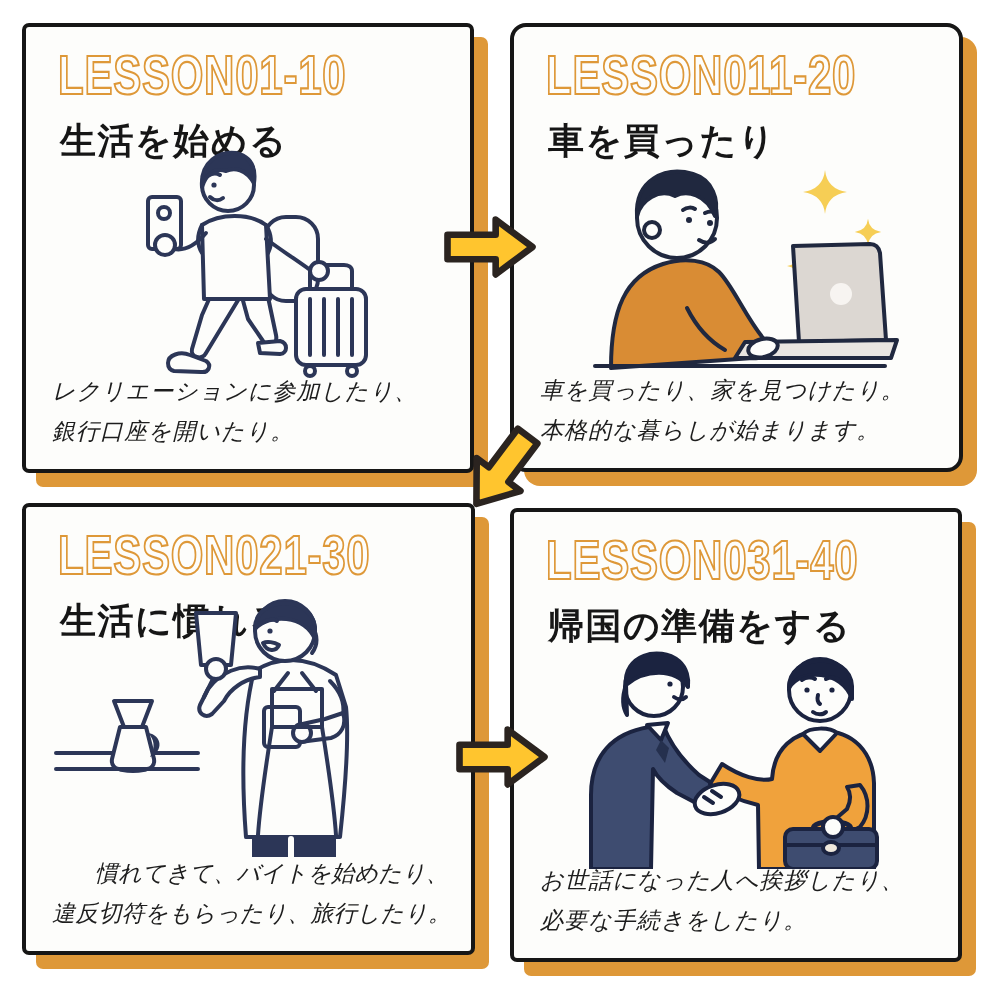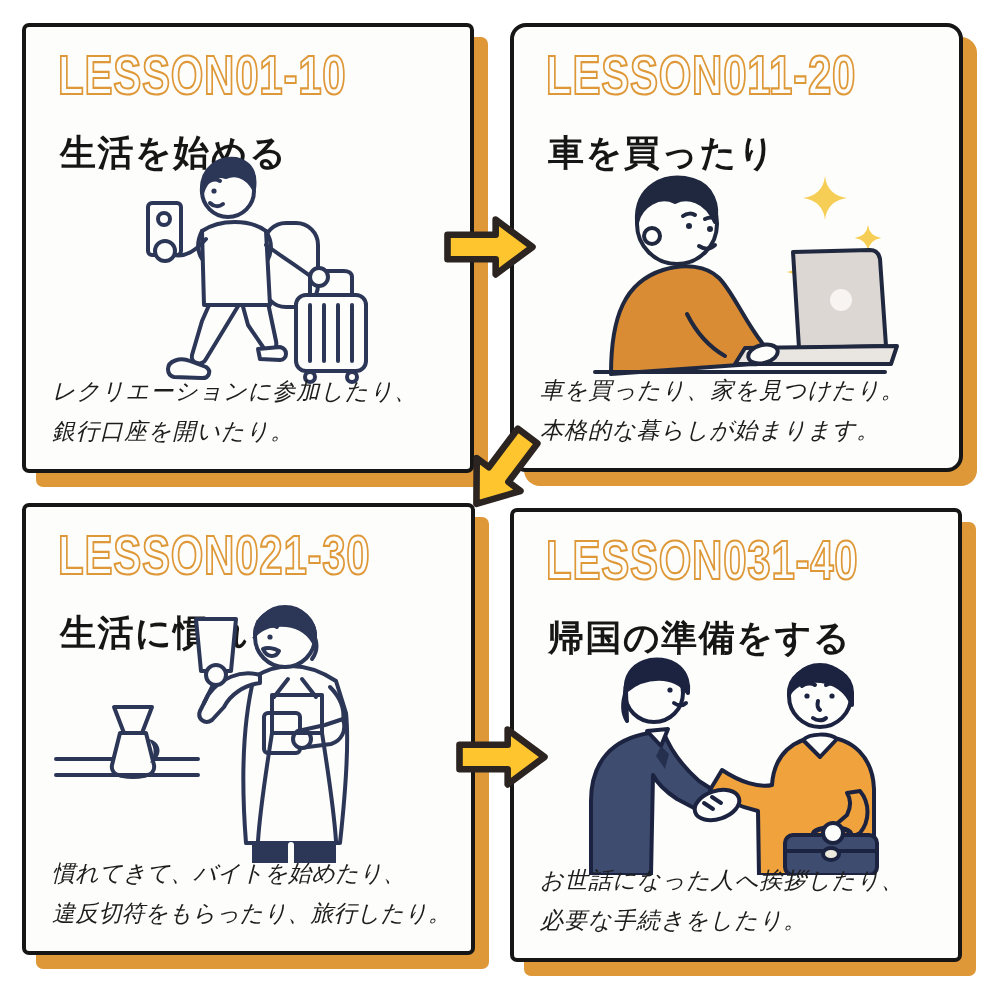--- a/index.html
+++ b/index.html
@@ -28,34 +28,34 @@
     font-weight:bold;font-size:56px;line-height:1.0;
     letter-spacing:1px;white-space:nowrap;
     color:#DE9838;
     -webkit-text-fill-color:transparent;
     -webkit-text-stroke:2.2px #DE9838;
     transform:scaleX(0.75);transform-origin:left center;
     margin:6px 0 0 10px;
   }
   .heading{
     font-size:36px;font-weight:bold;color:#161616;
-    letter-spacing:1.5px;margin:28px 0 0 12px;line-height:1.2;
+    letter-spacing:1.5px;margin:16px 0 0 12px;line-height:1.2;
     white-space:nowrap;
   }
   .illo{
     flex:1;min-height:0;display:flex;
     align-items:center;justify-content:center;
   }
   .illo svg{display:block;}
   .p3 .illo{margin-top:-52px;justify-content:flex-start;}
   .desc{
     font-size:23px;color:#1d1d1d;letter-spacing:1px;
     line-height:1.75;margin:0 0 0 4px;white-space:nowrap;font-style:italic;
   }
-  .p3 .desc{letter-spacing:0.2px;}
+  .p3 .desc{letter-spacing:0.2px;text-align:right;}
 
   .arrow{position:absolute;z-index:5;}
   .arrow svg{display:block;overflow:visible;}
   .a1{left:440px;top:213px;width:100px;height:68px;}
   .a2{left:452px;top:436px;width:100px;height:68px;transform:rotate(127deg);}
   .a3{left:452px;top:723px;width:100px;height:68px;}
 </style>
 </head>
 <body>
 

